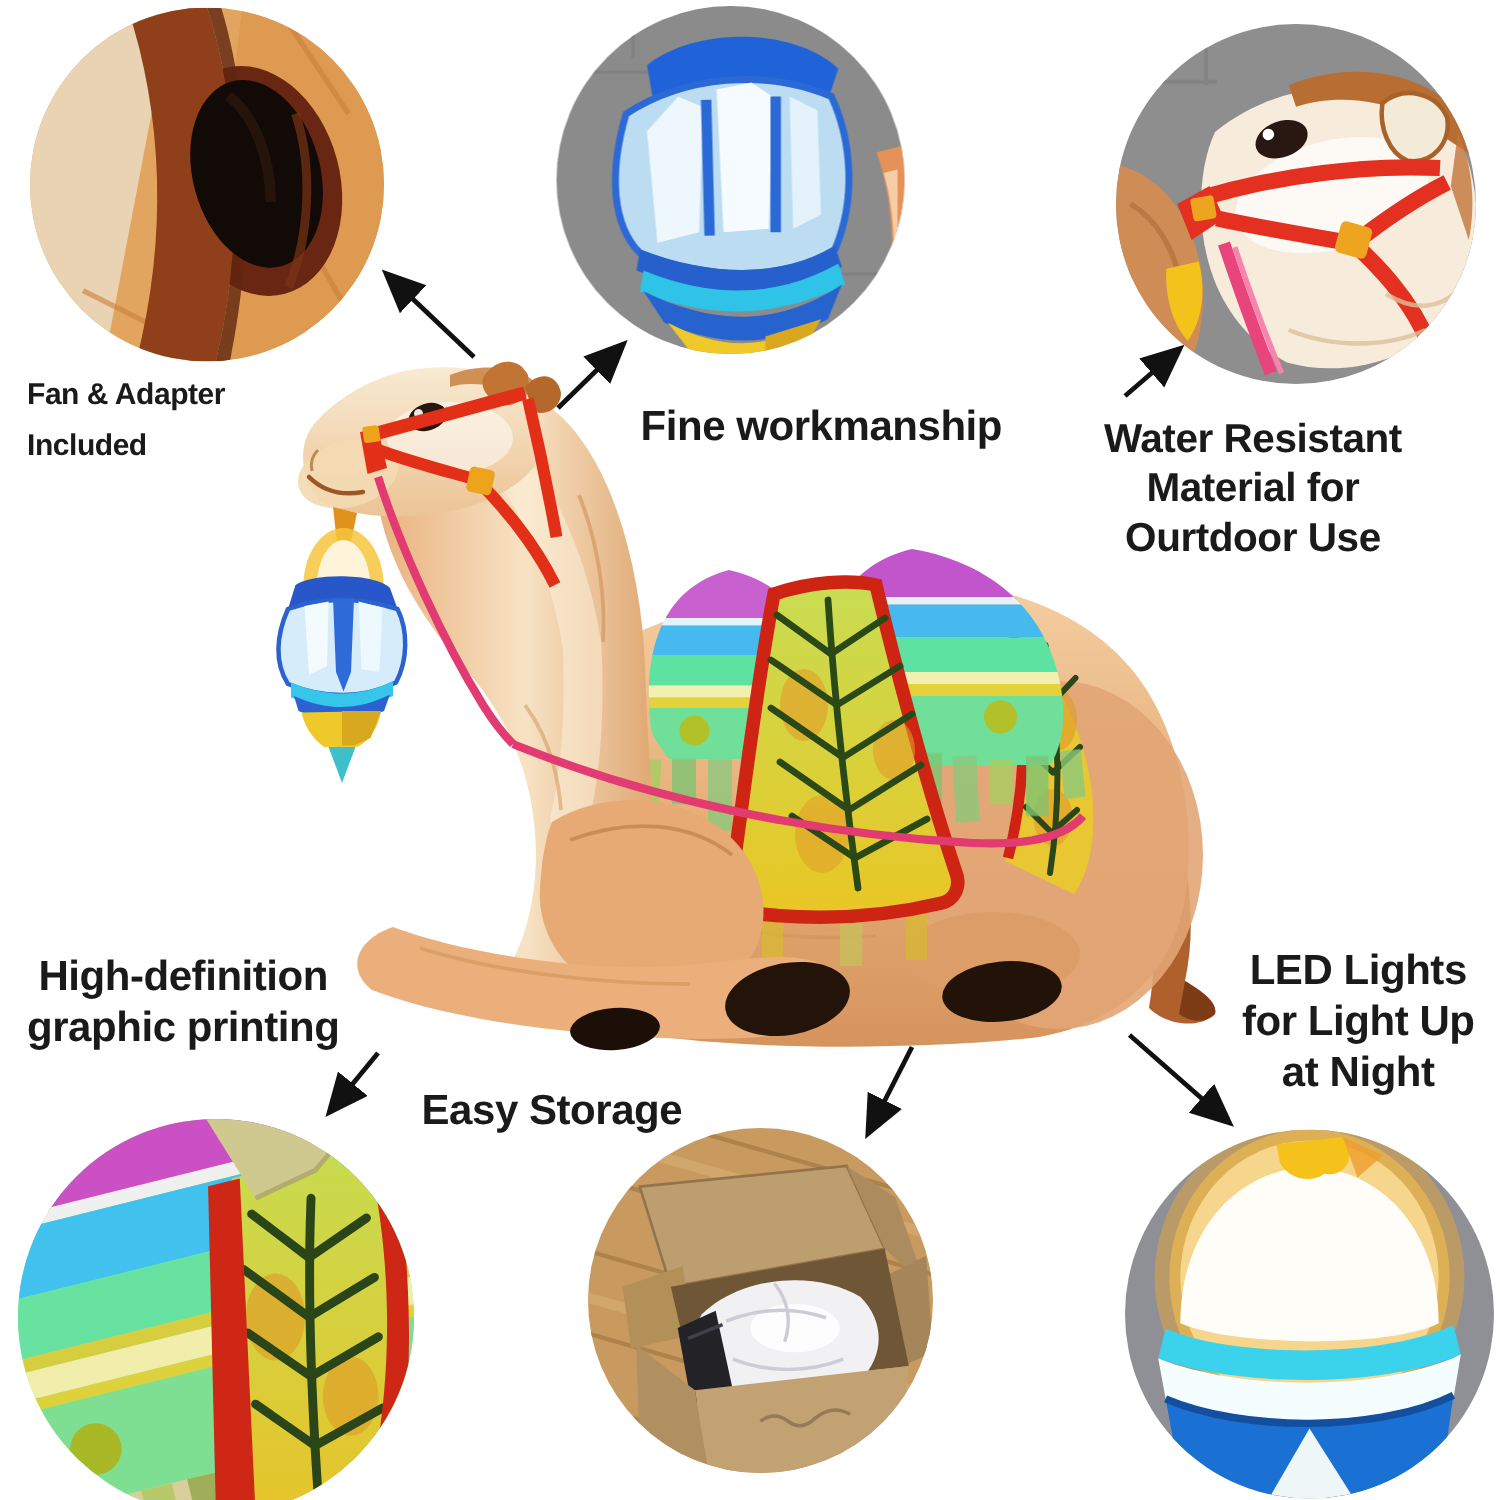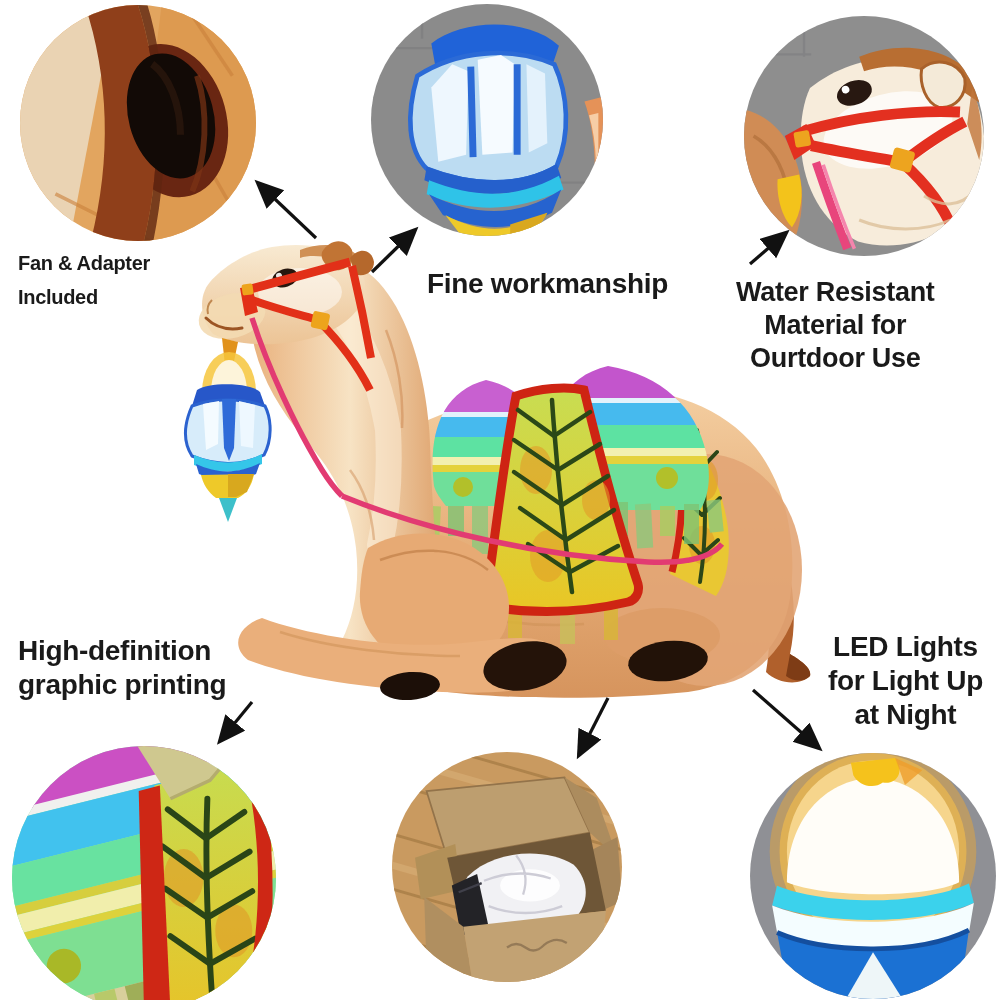--- a/index.html
+++ b/index.html
@@ -11,21 +11,21 @@
   #c-fan{left:20px;top:5px;width:236px;height:236px;}
   #c-lantern{left:371px;top:4px;width:232px;height:232px;}
   #c-head{left:744px;top:16px;width:240px;height:240px;}
   #c-blanket{left:12px;top:746px;width:264px;height:264px;}
   #c-box{left:392px;top:752px;width:230px;height:230px;}
   #c-led{left:750px;top:753px;width:246px;height:246px;}
   .label{position:absolute;font-weight:700;color:#1a1a1a;white-space:pre-line;letter-spacing:-0.3px;}
   #lbl-fan{left:18px;top:246px;font-size:20px;line-height:34px;}
   #lbl-fine{left:427px;top:268px;font-size:28px;line-height:32px;}
   #lbl-water{left:736px;top:276px;font-size:27px;line-height:33px;text-align:center;}
-  #lbl-print{left:18px;top:634px;font-size:28px;line-height:34px;}
+  #lbl-print{left:18px;top:634px;font-size:28px;line-height:34px;text-align:center;}
   #lbl-storage{left:281px;top:724px;font-size:28px;line-height:32px;}
   #lbl-led{right:17px;top:630px;font-size:28px;line-height:34px;text-align:center;}
 </style>
 </head>
 <body>
 
 <div class="canvas">
 
 <svg id="scene" viewBox="0 0 1000 1000">
   <defs>
@@ -365,17 +365,18 @@
 </div>
 
 <div class="label" id="lbl-fan">Fan &amp; Adapter
 Included</div>
 <div class="label" id="lbl-fine">Fine workmanship</div>
 <div class="label" id="lbl-water">Water Resistant
 Material for
 Ourtdoor Use</div>
 <div class="label" id="lbl-print">High-definition
 graphic printing</div>
+<div class="label" id="lbl-storage">Easy Storage</div>
 <div class="label" id="lbl-led">LED Lights
 for Light Up
 at Night</div>
 
 </div>
 
 </body></html>

